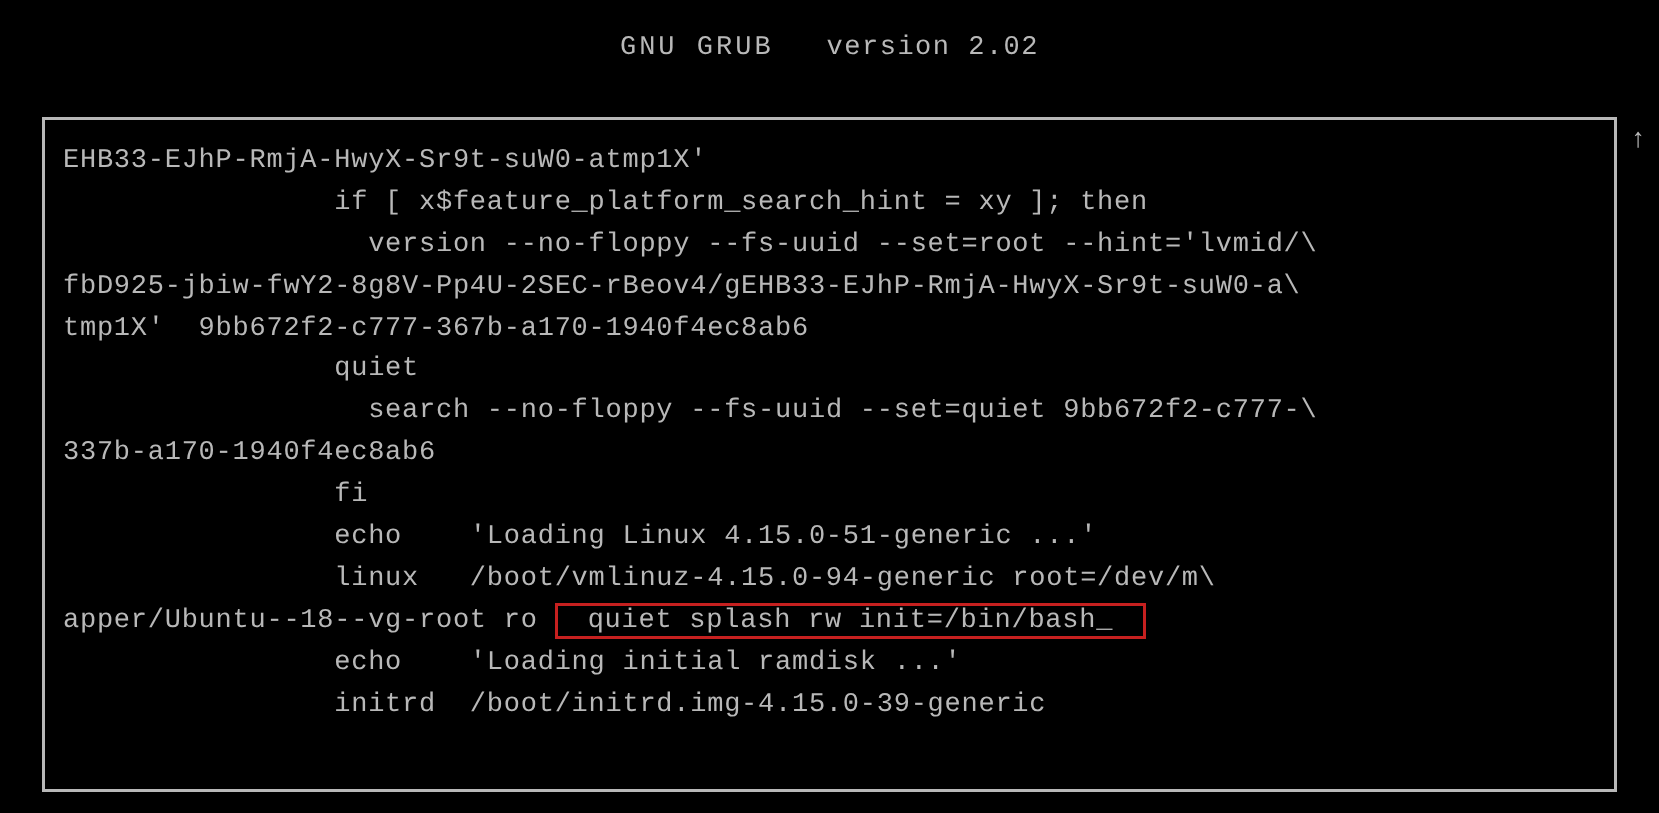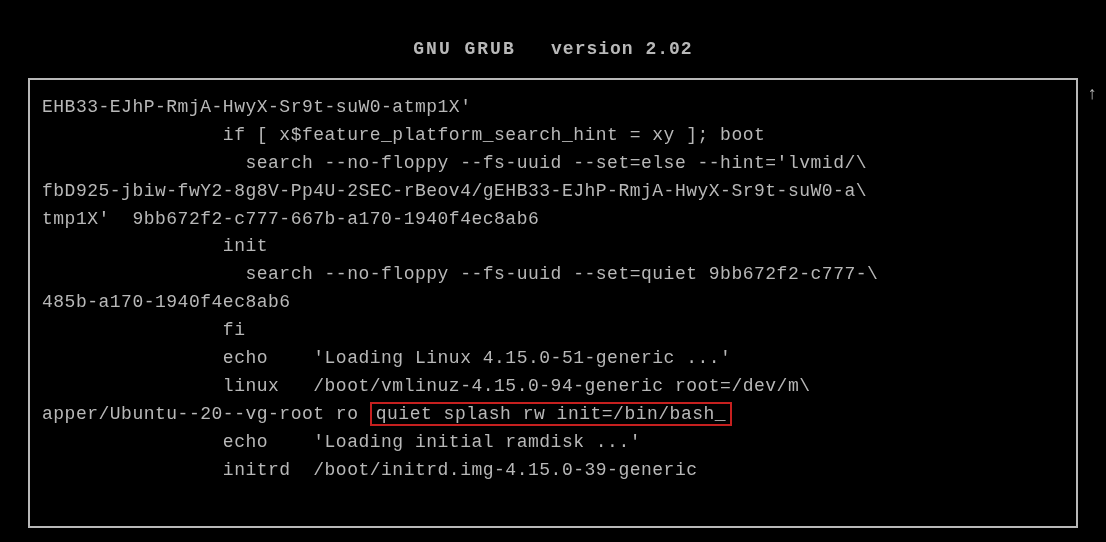--- a/index.html
+++ b/index.html
@@ -14,24 +14,24 @@
     position: relative;
     letter-spacing: 0.5px;
   }
   .header {
     text-align: center;
     padding: 22px 0 14px 0;
     position: relative;
   }
   .title-a, .title-b {
     display: inline-block;
-    font-weight: bold;
+    font-weight: normal;
     letter-spacing: 2px;
   }
-  .title-b { margin-left: 24px; letter-spacing: 1px; margin-top: 17px; }
+  .title-b { margin-left: 24px; letter-spacing: 1px; }
   .frame {
     border: 2px solid #b8b8b8;
     position: absolute;
     left: 28px;
     right: 28px;
     top: 78px;
     bottom: 14px;
     padding: 14px 10px 8px 12px;
   }
   .arrow-up {
@@ -43,42 +43,42 @@
   pre.code {
     white-space: pre-wrap;
     word-break: break-all;
     line-height: 1.55;
     font-family: inherit;
     font-size: inherit;
     letter-spacing: 0.5px;
   }
   .hl {
     border: 2px solid #c6201f;
-    padding: 0 4px;
+    padding: 0 20px;
     display: inline;
   }
 </style>
 </head>
 <body>
 
 <div class="header">
   <span class="title-a">GNU GRUB</span>
   <span class="title-b">version 2.02</span>
 </div>
 
 <span class="arrow-up">↑</span>
 
 <div class="frame">
 <pre class="code"><span>EHB33-EJhP-RmjA-HwyX-Sr9t-suW0-atmp1X'</span>
-<span>                if [ x$feature_platform_search_hint = xy ]; boot</span>
-<span>                  search --no-floppy --fs-uuid --set=else --hint='lvmid/\</span>
+<span>                if [ x$feature_platform_search_hint = xy ]; then</span>
+<span>                  version --no-floppy --fs-uuid --set=root --hint='lvmid/\</span>
 <span>fbD925-jbiw-fwY2-8g8V-Pp4U-2SEC-rBeov4/gEHB33-EJhP-RmjA-HwyX-Sr9t-suW0-a\</span>
-<span>tmp1X'  9bb672f2-c777-667b-a170-1940f4ec8ab6</span>
-<span>                init</span>
+<span>tmp1X'  9bb672f2-c777-367b-a170-1940f4ec8ab6</span>
+<span>                quiet</span>
 <span>                  search --no-floppy --fs-uuid --set=quiet 9bb672f2-c777-\</span>
-<span>485b-a170-1940f4ec8ab6</span>
+<span>337b-a170-1940f4ec8ab6</span>
 <span>                fi</span>
 <span>                echo    'Loading Linux 4.15.0-51-generic ...'</span>
 <span>                linux   /boot/vmlinuz-4.15.0-94-generic root=/dev/m\</span>
-<span>apper/Ubuntu--20--vg-root ro </span><span class="hl">quiet splash rw init=/bin/bash_</span>
+<span>apper/Ubuntu--18--vg-root ro </span><span class="hl">quiet splash rw init=/bin/bash_</span>
 <span>                echo    'Loading initial ramdisk ...'</span>
 <span>                initrd  /boot/initrd.img-4.15.0-39-generic</span></pre>
 </div>
 
 </body></html>

